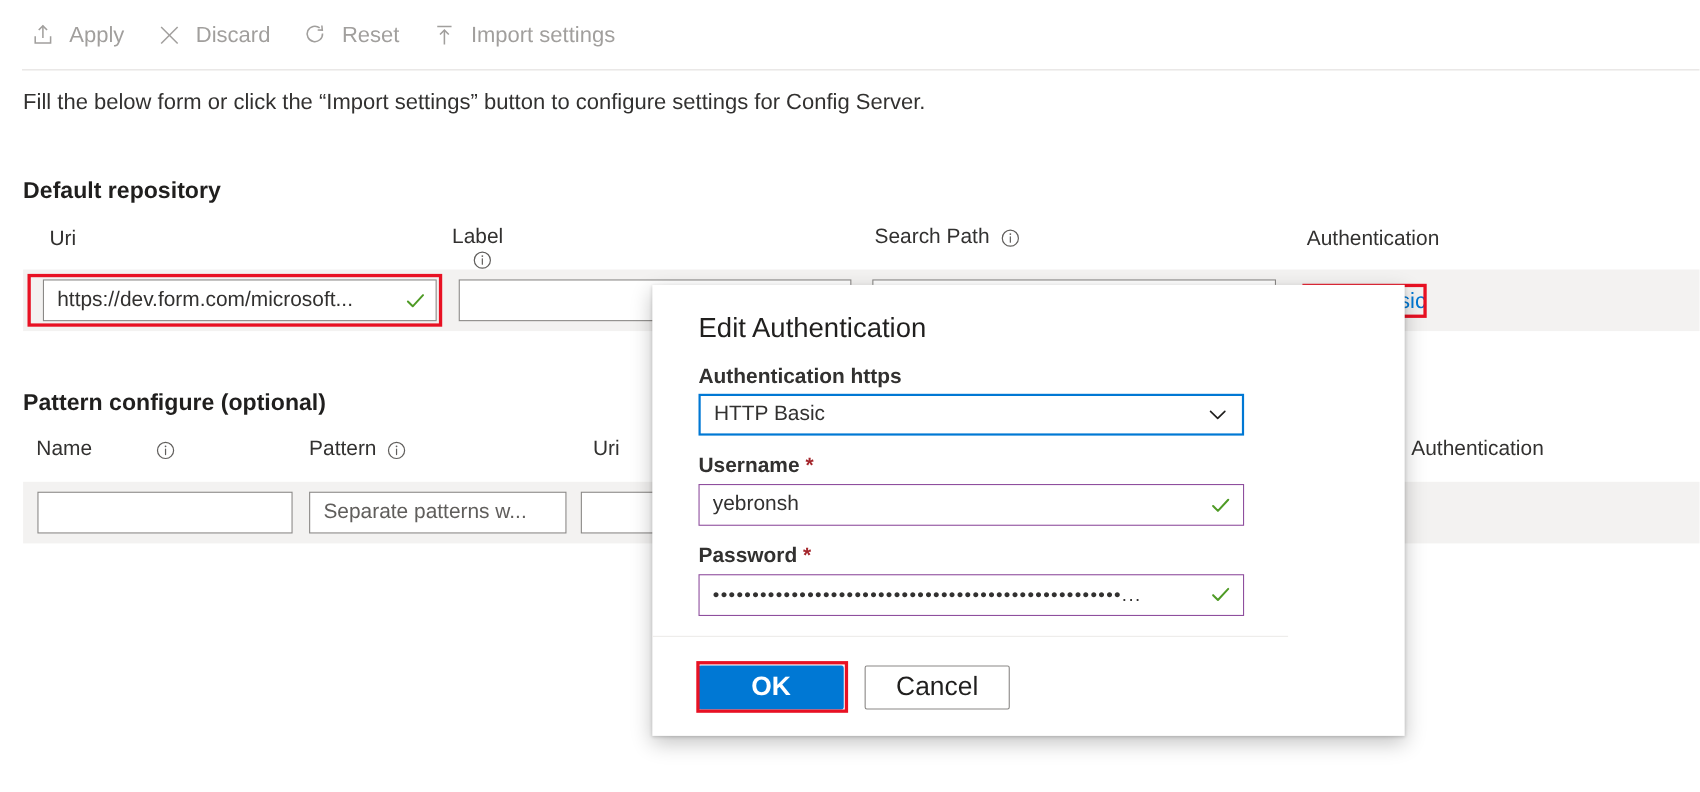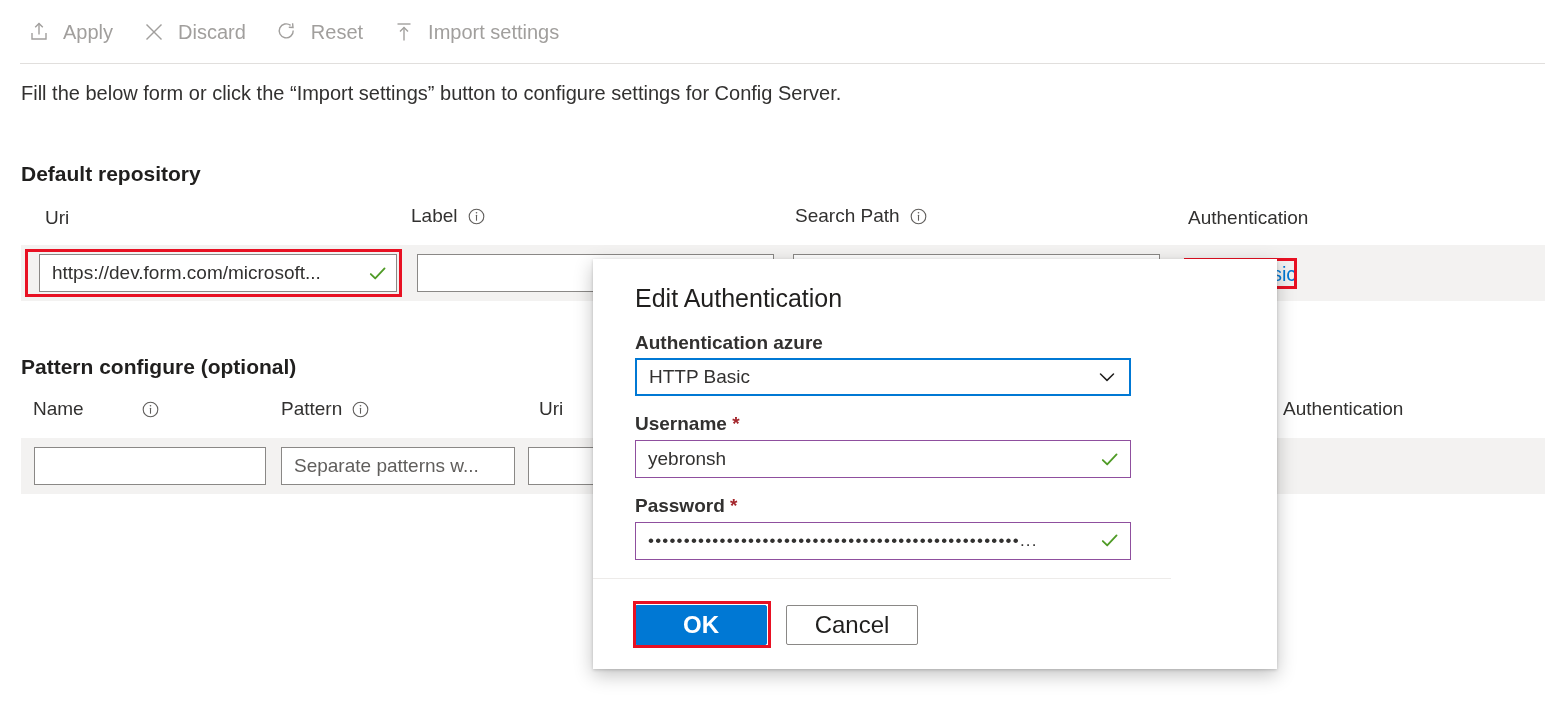--- a/index.html
+++ b/index.html
@@ -314,21 +314,21 @@
 <div class="commandbar-sep"></div>
 
 <div class="description">Fill the below form or click the “Import settings” button to configure settings for Config Server.</div>
 
 <div class="section-title" id="default-repo-title">Default repository</div>
 
 <div class="col-head" style="left:45px; top:207px;">
   <span>Uri</span>
 </div>
 
-<div class="col-head" style="left:411px; top:205px;">
+<div class="col-head" style="left:411px; top:205px;flex-direction:column;">
   <span>Label</span>
   <span class="info-icon">
     <svg width="19" height="19" viewBox="0 0 20 20" fill="none" stroke="#605e5c" stroke-width="1.15">
       <circle cx="10" cy="10" r="7.7"></circle>
         <path d="M10 8.7v5.2" stroke-linecap="round"></path>
         <circle cx="10" cy="6.1" r="0.85" fill="#605e5c" stroke="none"></circle>
     </svg>
   </span>
 </div>
 
@@ -420,21 +420,21 @@
   <span class="value">ch pat...</span>
 </div>
 
 <div class="callout-beak"></div>
 
 <div class="callout">
 
   <div class="callout-body">
     <div class="callout-title">Edit Authentication</div>
 
-    <div class="field-label">Authentication azure</div>
+    <div class="field-label">Authentication https</div>
     <div class="dlg-input focused">
       <span class="dval">HTTP Basic</span>
       <span class="chev">
         <svg width="24" height="24" viewBox="0 0 24 24" fill="none" stroke="#201f1e" stroke-width="1.5">
           <path d="M5.5 9l6.5 6.4L18.5 9" stroke-linecap="round" stroke-linejoin="round"></path>
         </svg>
       </span>
     </div>
 
     <div class="field-label">

